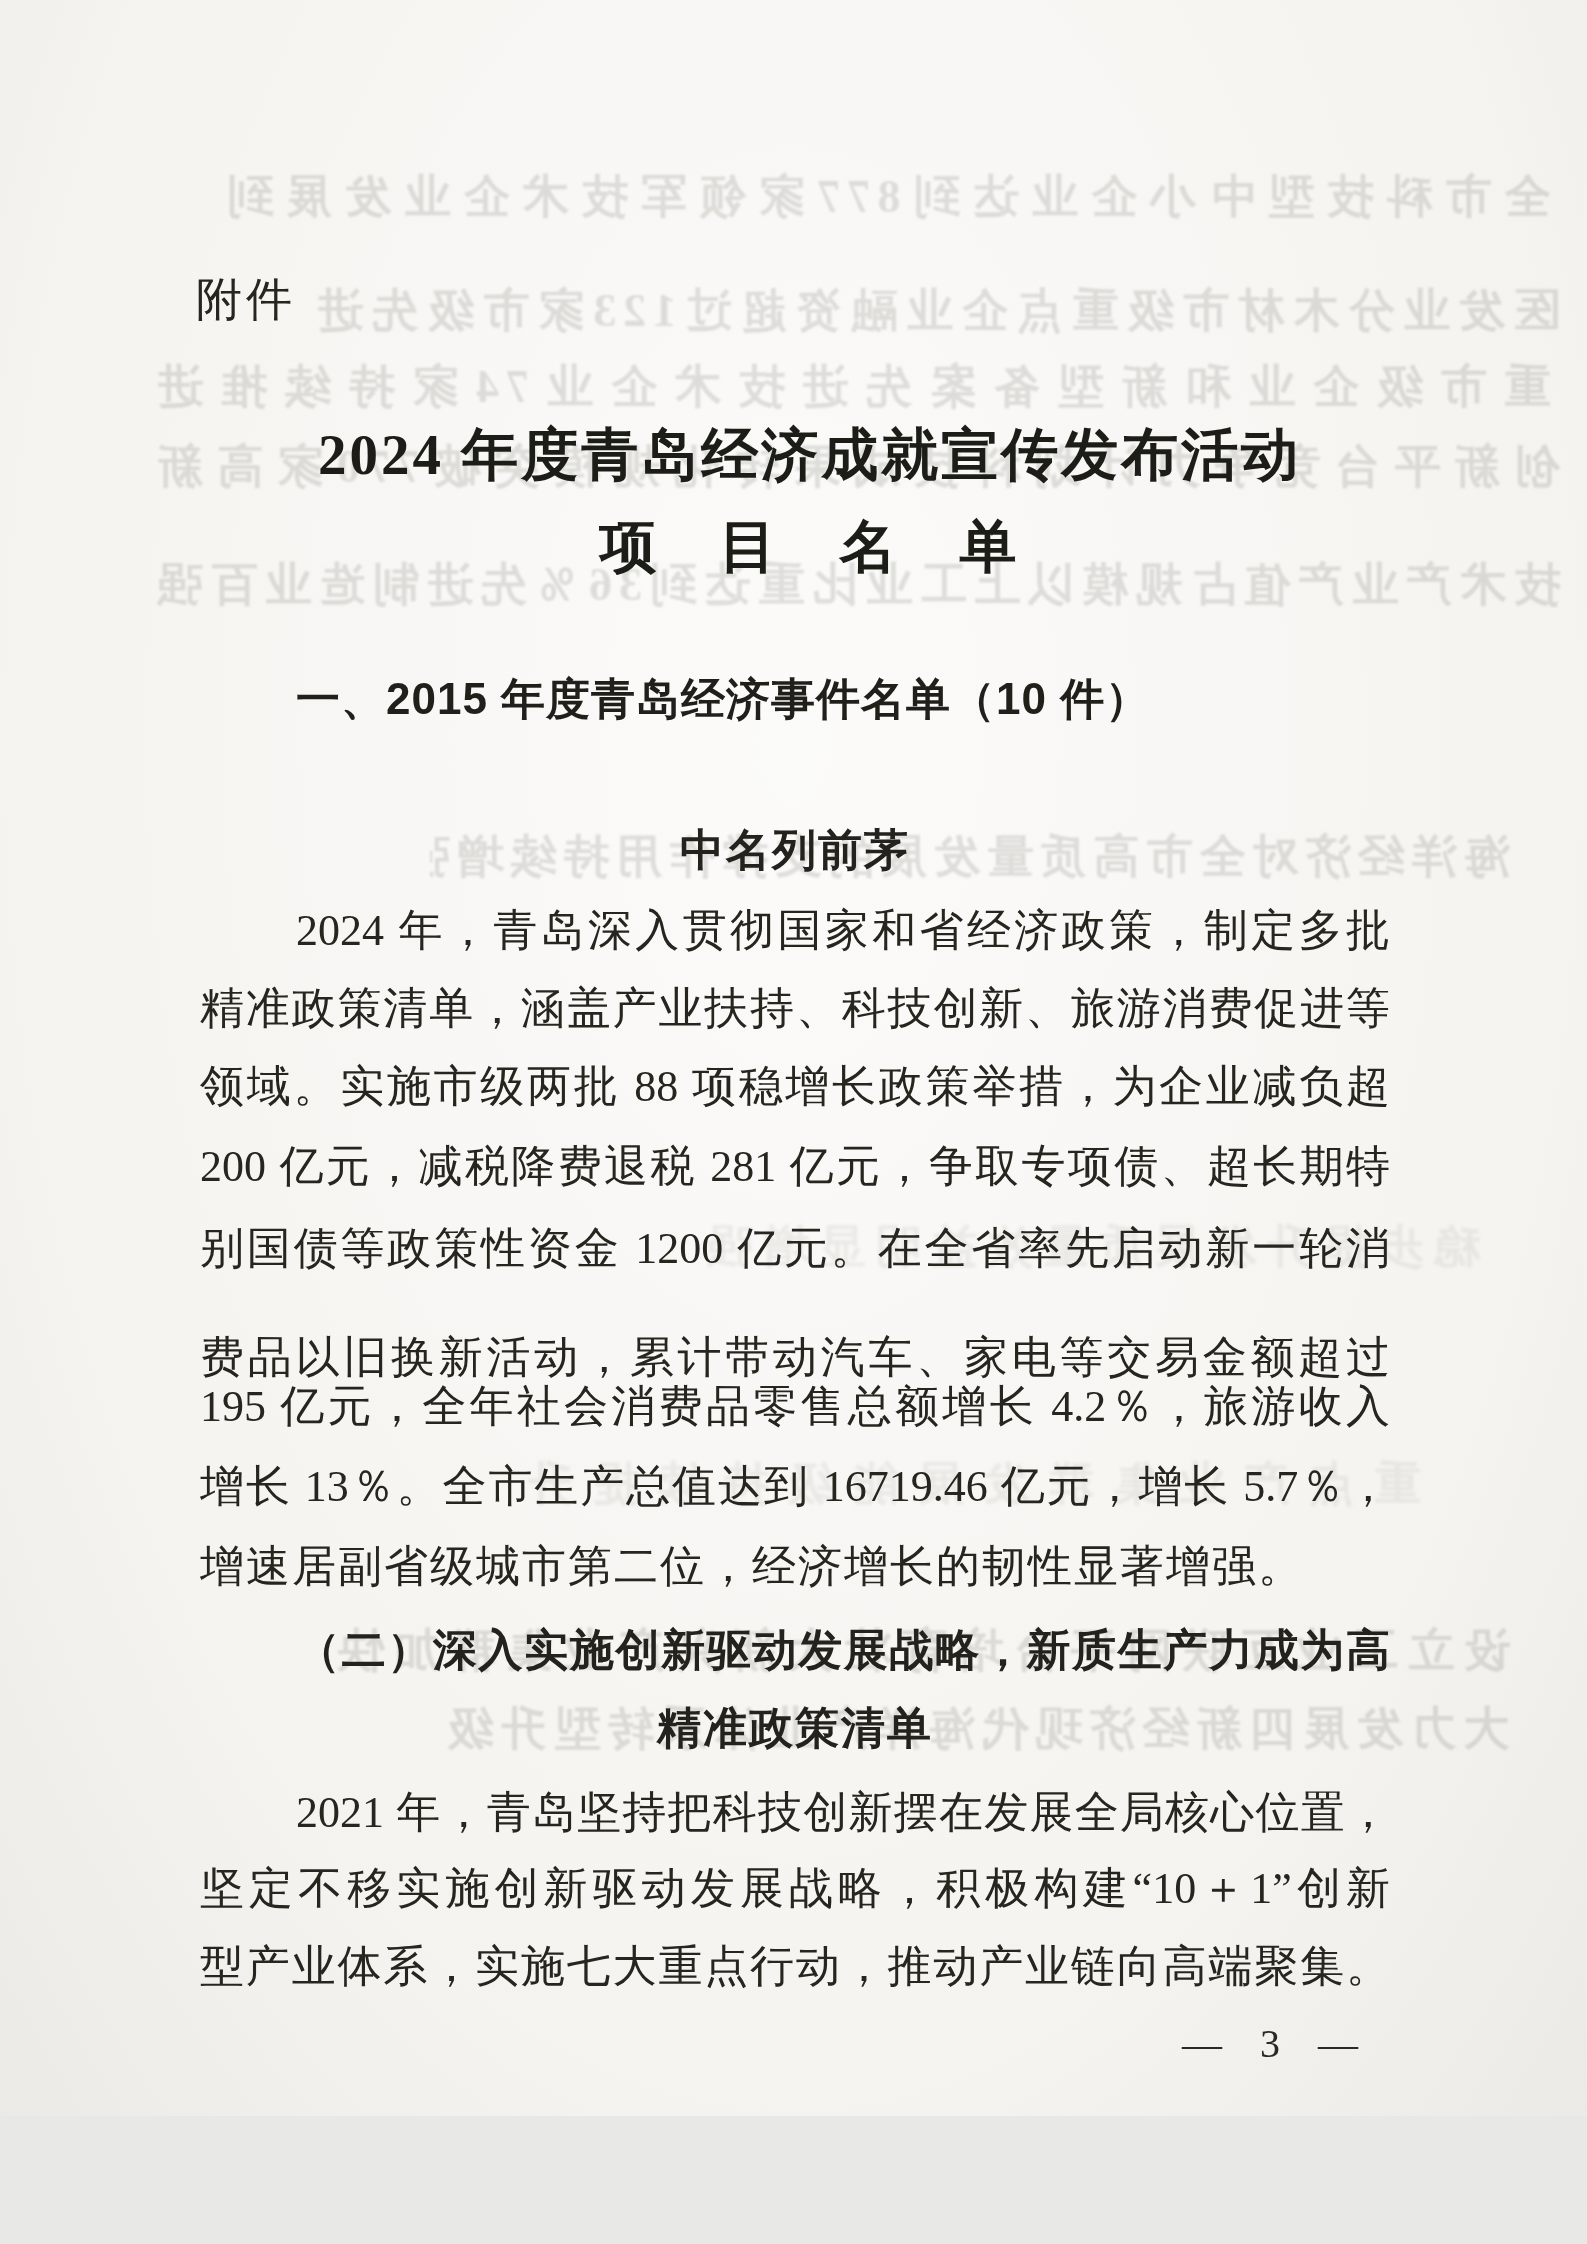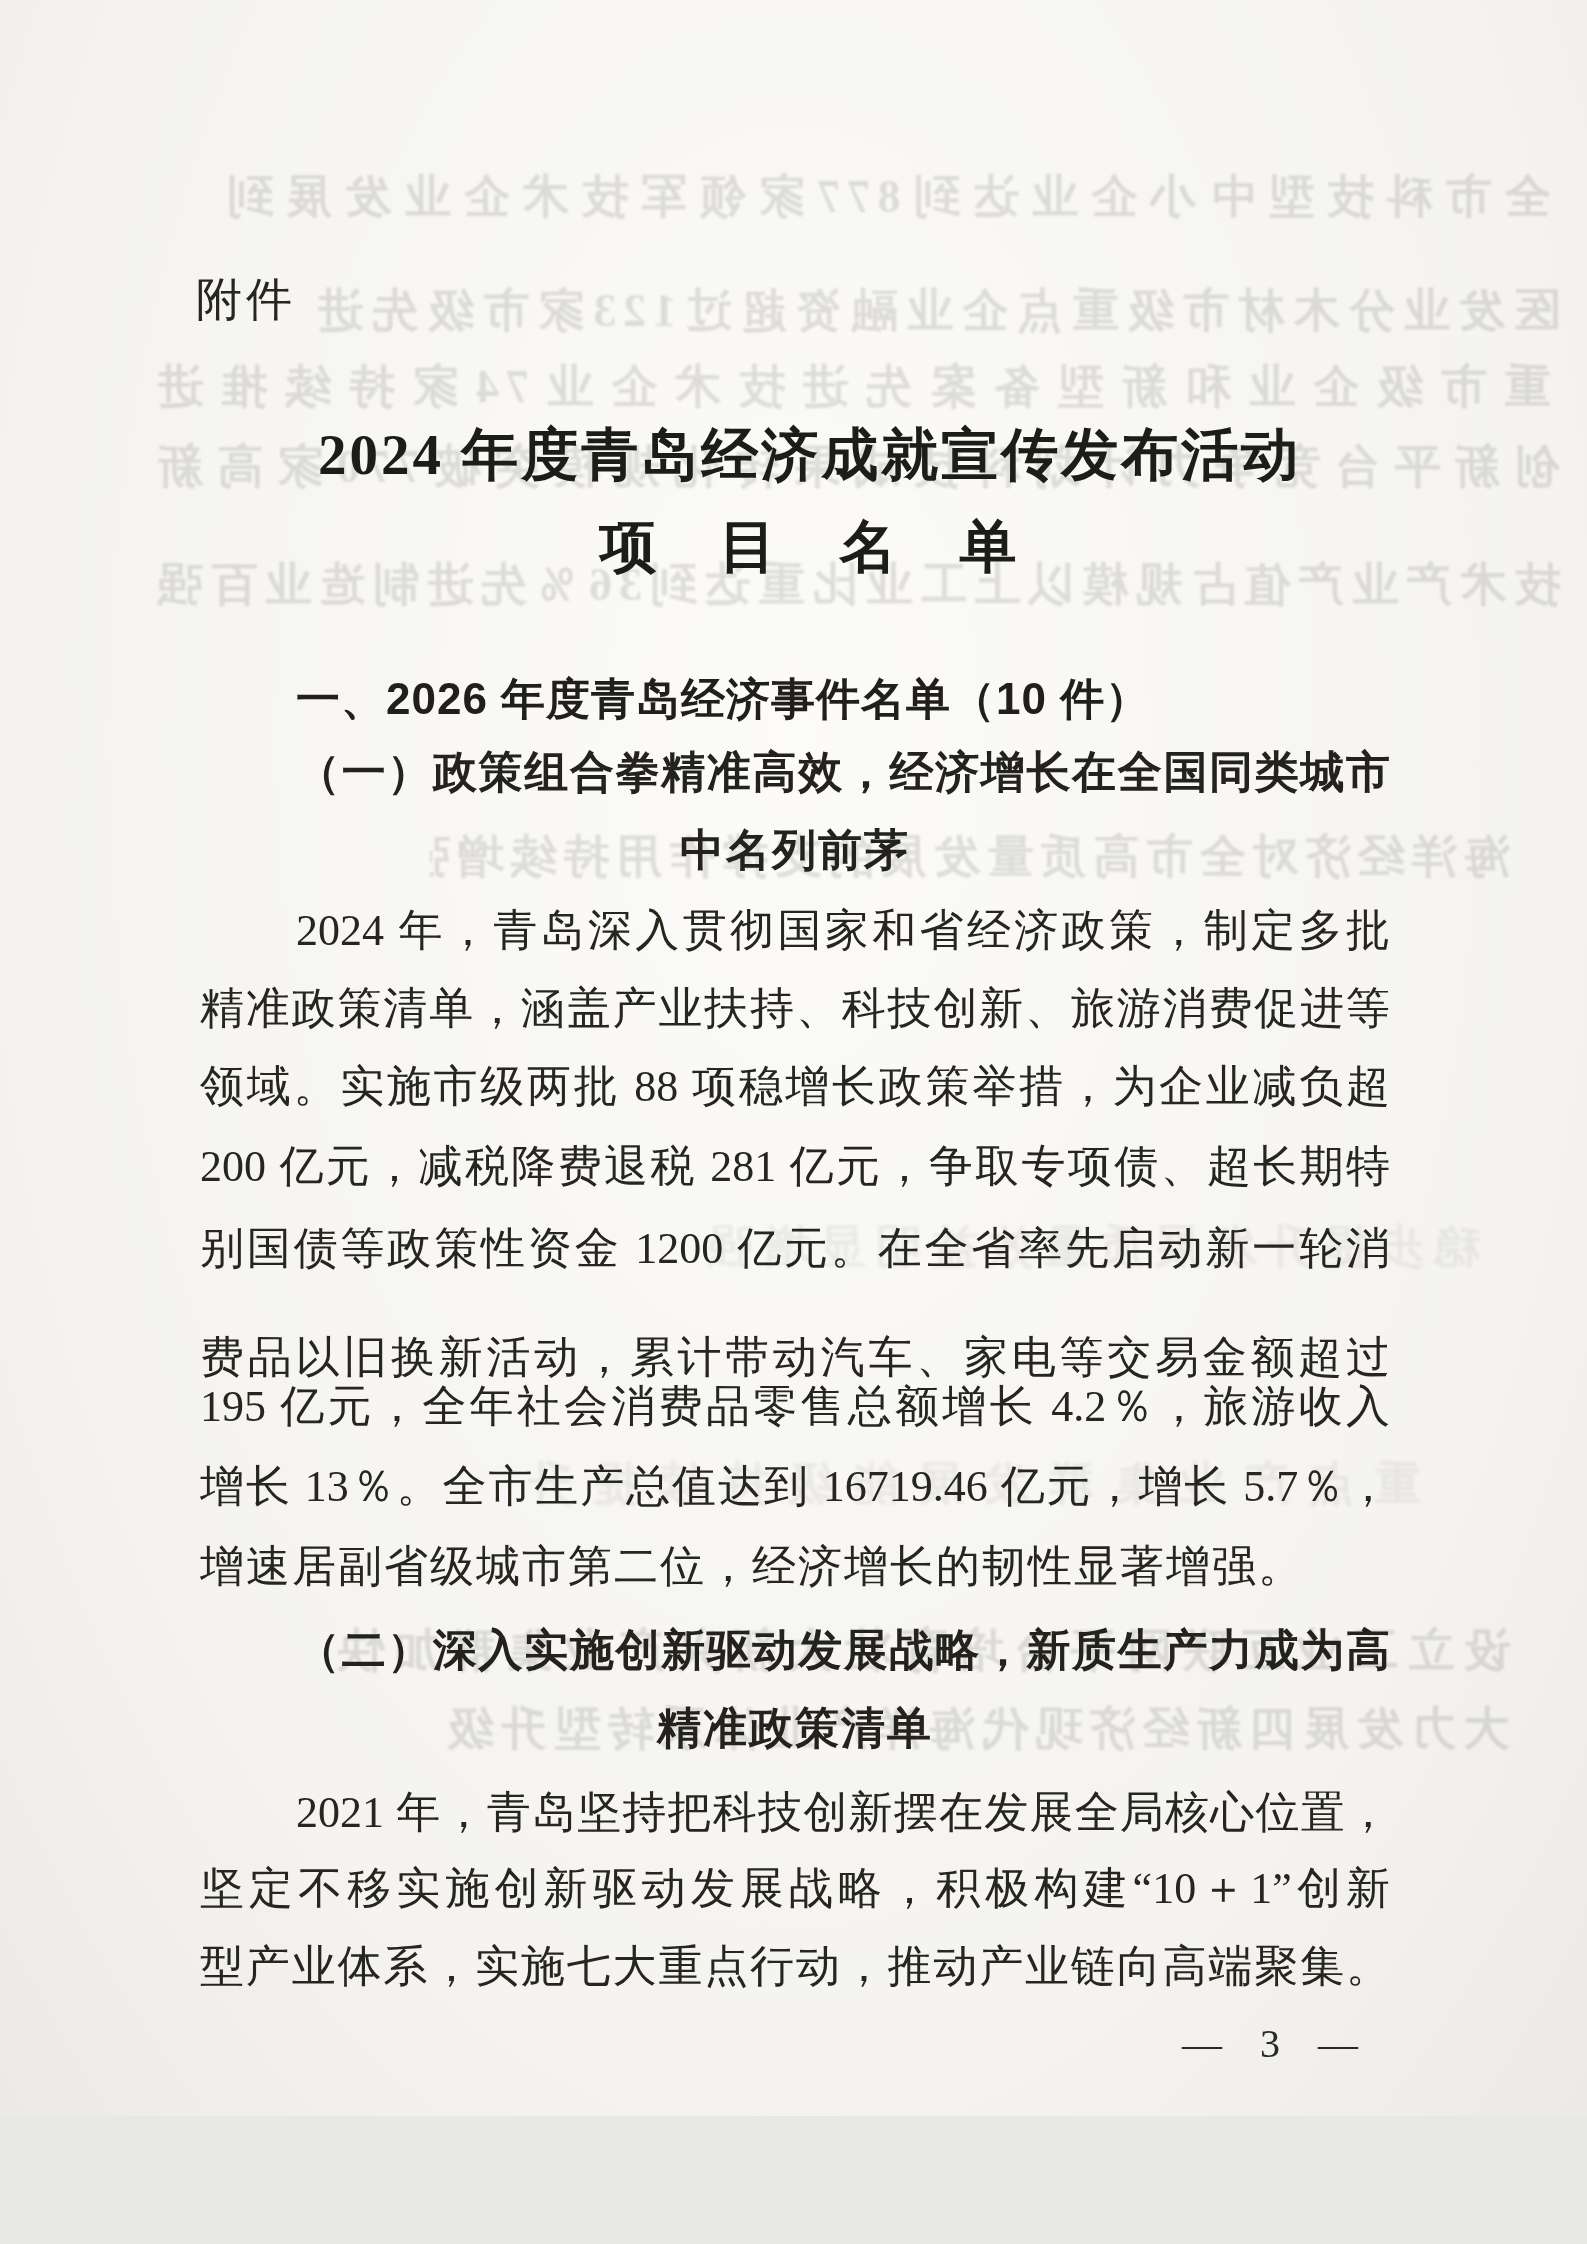--- a/index.html
+++ b/index.html
@@ -126,23 +126,22 @@
     <div class="ghost faint" style="top:1455px; left:520px; width:900px;">重点产业集群发展能级持续提升</div>
     <div class="ghost" style="top:1622px; left:330px; width:1180px;">设立工业互联网平台培育壮大新兴产业集群加快</div>
     <div class="ghost" style="top:1700px; left:440px; width:1070px;">大力发展四新经济现代海洋产业体系转型升级</div>
   </div>
 
   <div class="line attach" style="top:268px;">附件</div>
 
   <div class="line title" style="top:418px;">2024 年度青岛经济成就宣传发布活动</div>
   <div class="line title" style="top:510px;">项　目　名　单</div>
 
-  <div class="line h1 ind" style="top:668px;">一、2026 年度青岛经济事件名单（10 件）</div>
+  <div class="line h1 ind" style="top:668px;">一、2015 年度青岛经济事件名单（10 件）</div>
 
-  <div class="line kai ind fill" style="top:742px;">（一）政策组合拳精准高效，经济增长在全国同类城市</div>
   <div class="line kai" style="top:820px;">中名列前茅</div>
 
   <div class="line body ind fill" style="top:900px;">2024 年，青岛深入贯彻国家和省经济政策，制定多批</div>
   <div class="line body fill" style="top:978px;">精准政策清单，涵盖产业扶持、科技创新、旅游消费促进等</div>
   <div class="line body fill" style="top:1056px;">领域。实施市级两批 88 项稳增长政策举措，为企业减负超</div>
   <div class="line body fill" style="top:1136px;">200 亿元，减税降费退税 281 亿元，争取专项债、超长期特</div>
   <div class="line body fill" style="top:1218px;">别国债等政策性资金 1200 亿元。在全省率先启动新一轮消</div>
   <div class="line body fill" style="top:1295px;margin-top:32px;">费品以旧换新活动，累计带动汽车、家电等交易金额超过</div>
   <div class="line body fill" style="top:1376px;">195 亿元，全年社会消费品零售总额增长 4.2％，旅游收入</div>
   <div class="line body fill" style="top:1456px;">增长 13％。全市生产总值达到 16719.46 亿元，增长 5.7％，</div>

